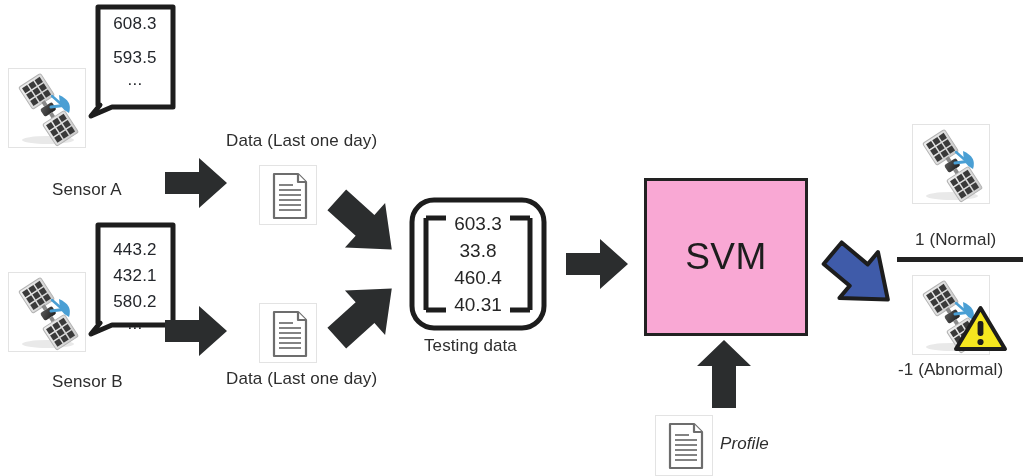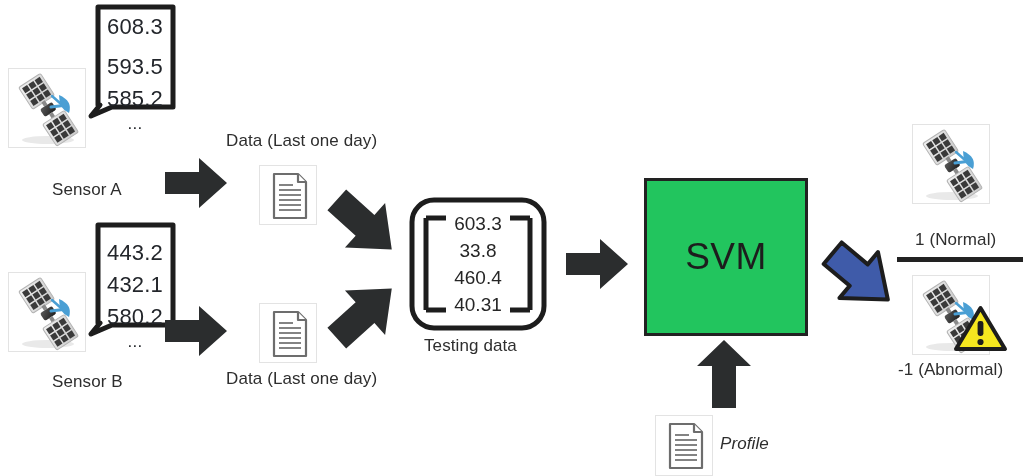--- a/index.html
+++ b/index.html
@@ -10,21 +10,21 @@
   }
   .stage{position:absolute;left:0;top:0;width:1024px;height:476px;}
   .abs{position:absolute;}
 
   
   .label{
     font-size:17px;color:#2e2e2e;white-space:nowrap;
     letter-spacing:.1px;
   }
   .bubble-num{
-    font-size:22px;color:#23262b;text-align:center;white-space:nowrap;
+    font-size:17px;color:#23262b;text-align:center;white-space:nowrap;
     letter-spacing:.2px;
   }
   .test-num{
     font-size:19px;color:#262626;text-align:center;white-space:nowrap;
   }
   .svm-text{
     font-size:37px;color:#1d1d1d;letter-spacing:.5px;white-space:nowrap;
   }
 
   
@@ -35,21 +35,21 @@
   
   .iconframe{
     box-sizing:border-box;border:1px solid #e3e3e3;background:#fff;
   }
 
   
   .testbox{box-sizing:border-box;}
 
   
   .svmbox{
-    box-sizing:border-box;border:3px solid #222;background:#22c55e;
+    box-sizing:border-box;border:3px solid #222;background:#f9a8d4;
     display:flex;align-items:center;justify-content:center;
   }
 
   
   .divider{background:#222;}
 
   svg{display:block;}
 </style>
 </head>
 <body>
@@ -114,21 +114,20 @@
 
   <div class="abs label" style="left:52px;top:180px;">Sensor A</div>
 
   <div class="abs bubble" style="left:88px;top:4px;width:92px;height:112px;">
     <svg viewBox="0 0 92 112" width="92" height="112">
       <path d="M 10,3 L 85,3 L 85,103 L 24,103 L 3,112 L 12,101 L 10,101 Z" fill="#ffffff" stroke="#1d1d1d" stroke-width="5" stroke-linejoin="round"></path>
     </svg>
     <div class="txtwrap" style="padding-top:8px;">
       <div class="bubble-num" style="margin:2px 0 0 2px;">608.3</div>
       <div class="bubble-num" style="margin:14px 0 0 2px;">593.5</div>
-      <div class="bubble-num" style="margin:6px 0 0 2px;">585.2</div>
       <div class="bubble-num" style="margin:2px 0 0 2px;font-size:17px;">...</div>
     </div>
   </div>
 
   <div class="abs" style="left:163px;top:155px;">
     <svg width="66" height="56" viewBox="0 0 66 56">
       <path d="M 2,17 L 36,17 L 36,3 L 64,28 L 36,53 L 36,39 L 2,39 Z" fill="#2b2d2e"></path>
     </svg>
   </div>
 

